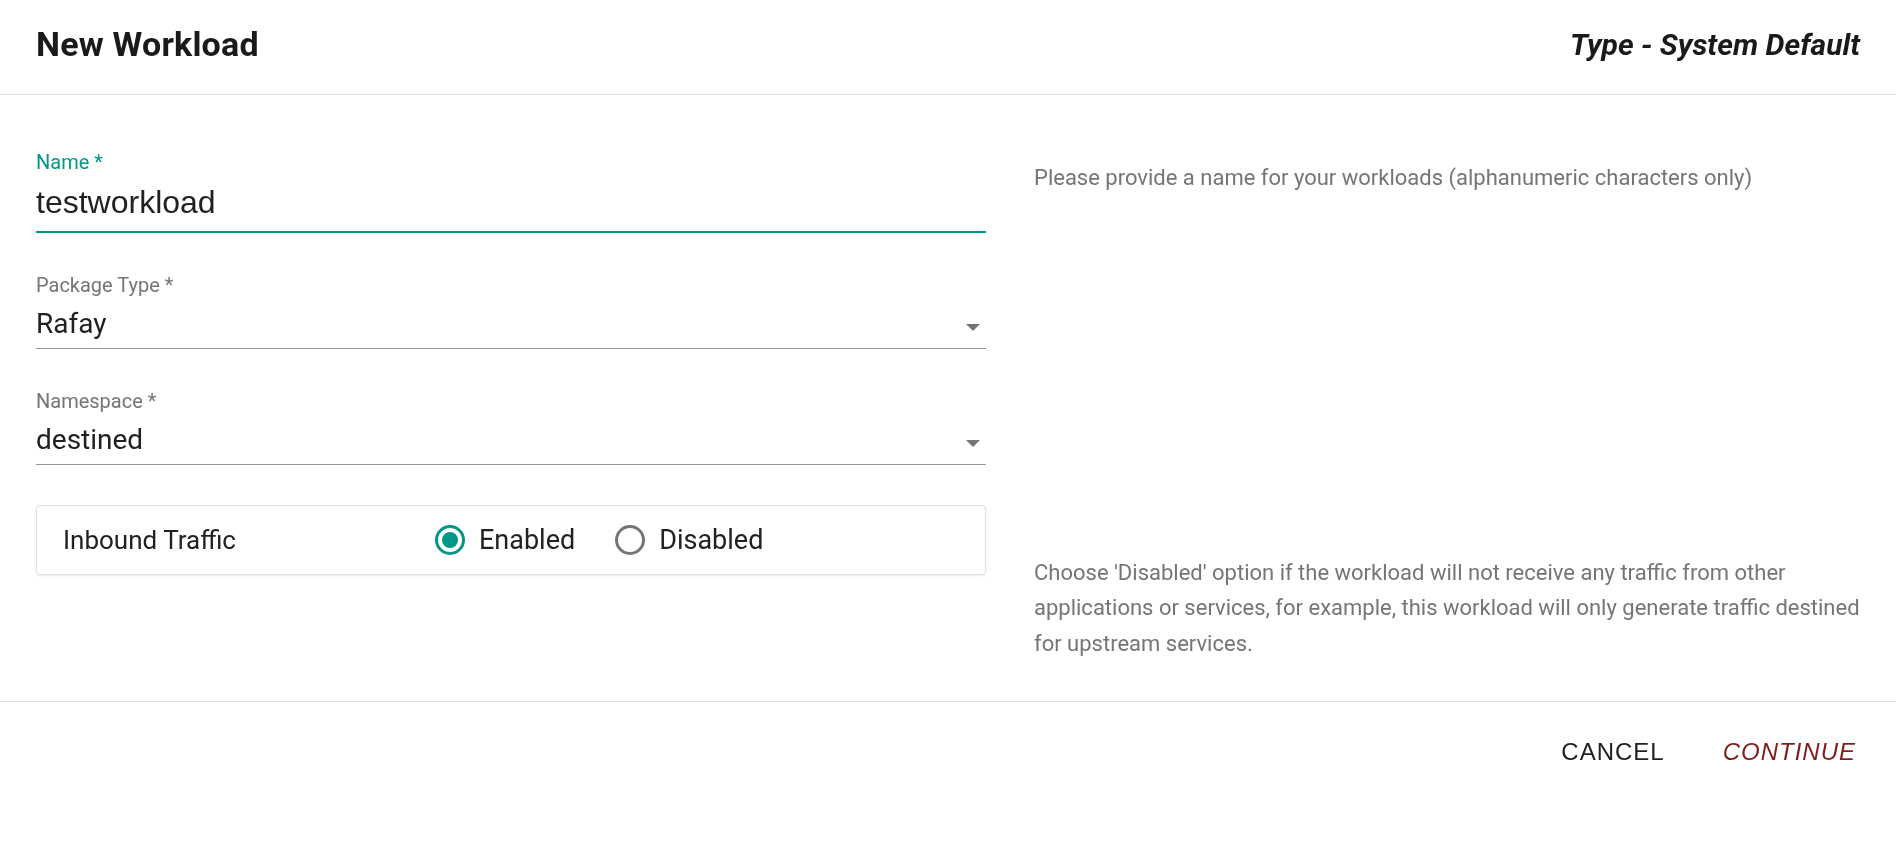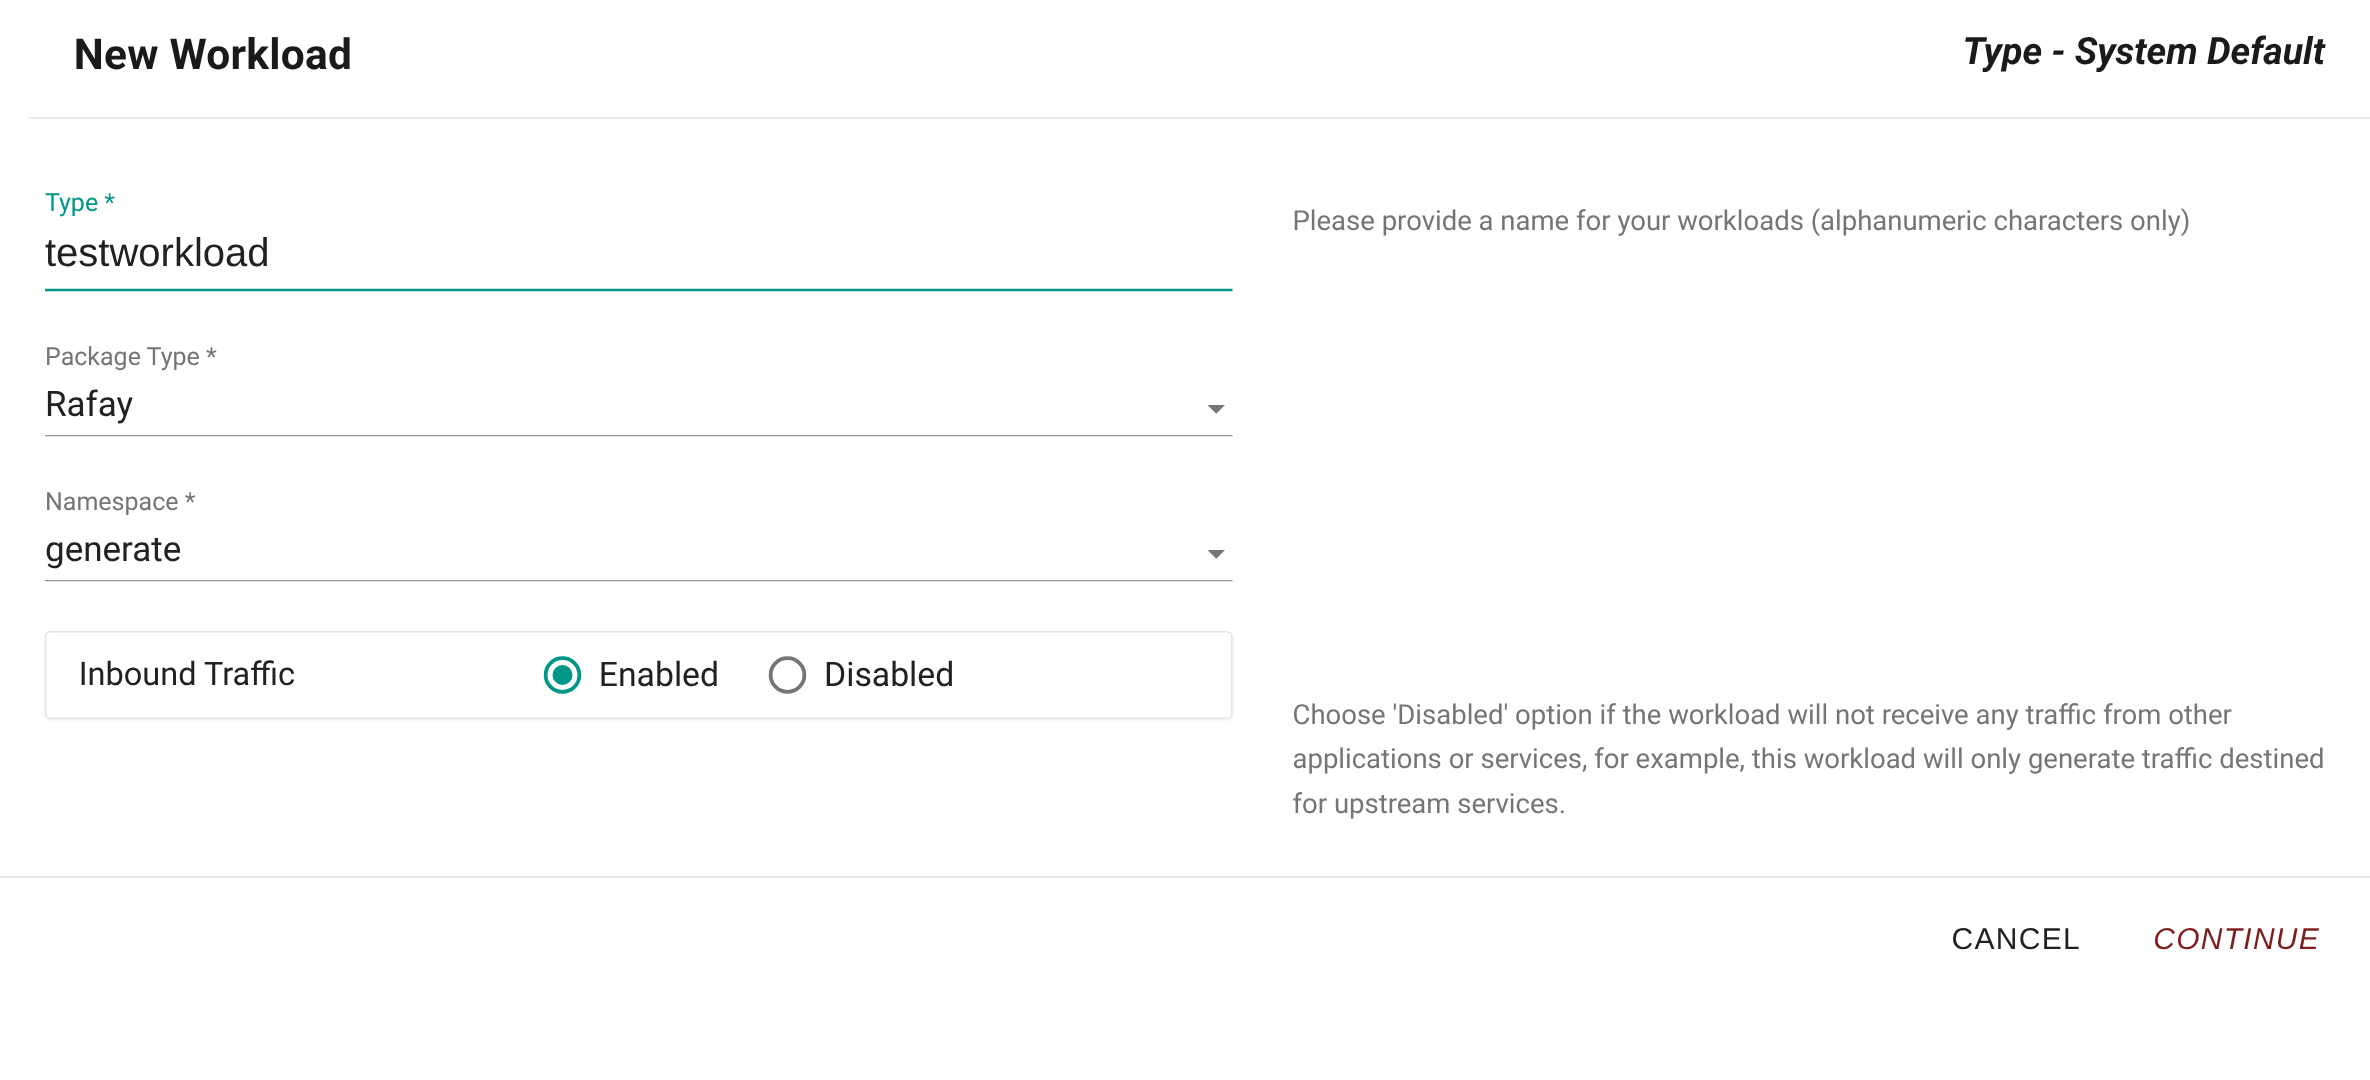--- a/index.html
+++ b/index.html
@@ -9,24 +9,23 @@
   }
   body {
     font-family: Roboto, "Helvetica Neue", Arial, sans-serif;
     color: #212121;
     background: #fff;
     width: 1896px;
   }
   .header {
     display: flex;
     justify-content: space-between;
-    align-items: flex-start;
+    align-items: center;
     padding: 24px 36px 30px 36px;
     border-bottom: 1px solid #e0e0e0;
-    margin-left: 23px;
   }
   .header-title {
     font-size: 34px;
     font-weight: 700;
     color: #1a1a1a;
     letter-spacing: 0.2px;
   }
   .header-type {
     font-size: 30px;
     font-style: italic;
@@ -175,36 +174,36 @@
 
 <div class="header">
   <div class="header-title">New Workload</div>
   <div class="header-type">Type - System Default</div>
 </div>
 
 <div class="form-area">
   <div class="left-col">
 
     <div class="field-group">
-      <label class="field-label active">Type *</label>
+      <label class="field-label active">Name *</label>
       <input type="text" class="text-input" value="testworkload" style="">
     </div>
 
     <div class="field-group">
       <label class="field-label">Package Type *</label>
       <div class="select-wrapper">
         <span class="select-value">Rafay</span>
         <span class="select-caret"></span>
       </div>
     </div>
 
     <div class="field-group">
       <label class="field-label">Namespace *</label>
       <div class="select-wrapper">
-        <span class="select-value">generate</span>
+        <span class="select-value">destined</span>
         <span class="select-caret"></span>
       </div>
     </div>
 
     <div class="traffic-card">
       <div class="traffic-label">Inbound Traffic</div>
       <div class="radio-group">
         <div class="radio-option">
           <span class="radio-circle selected">
             <span class="radio-dot"></span>

